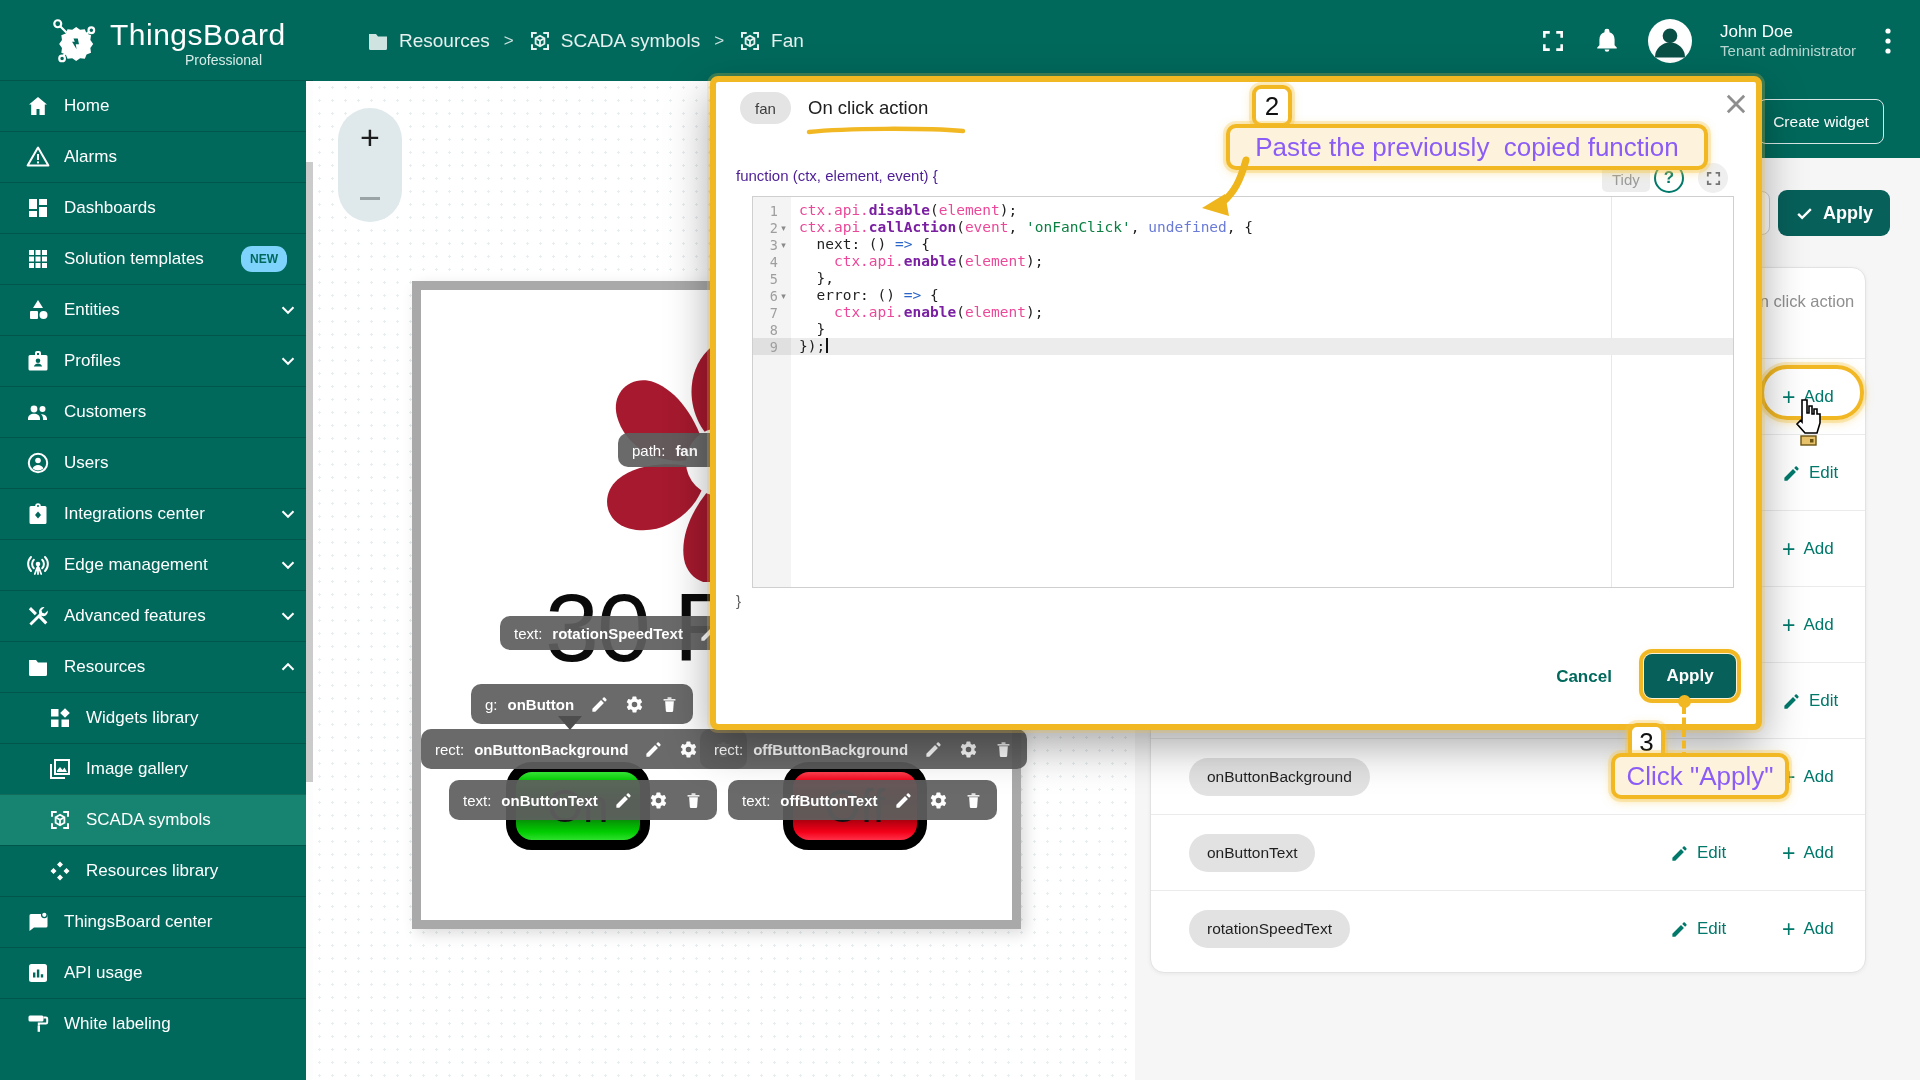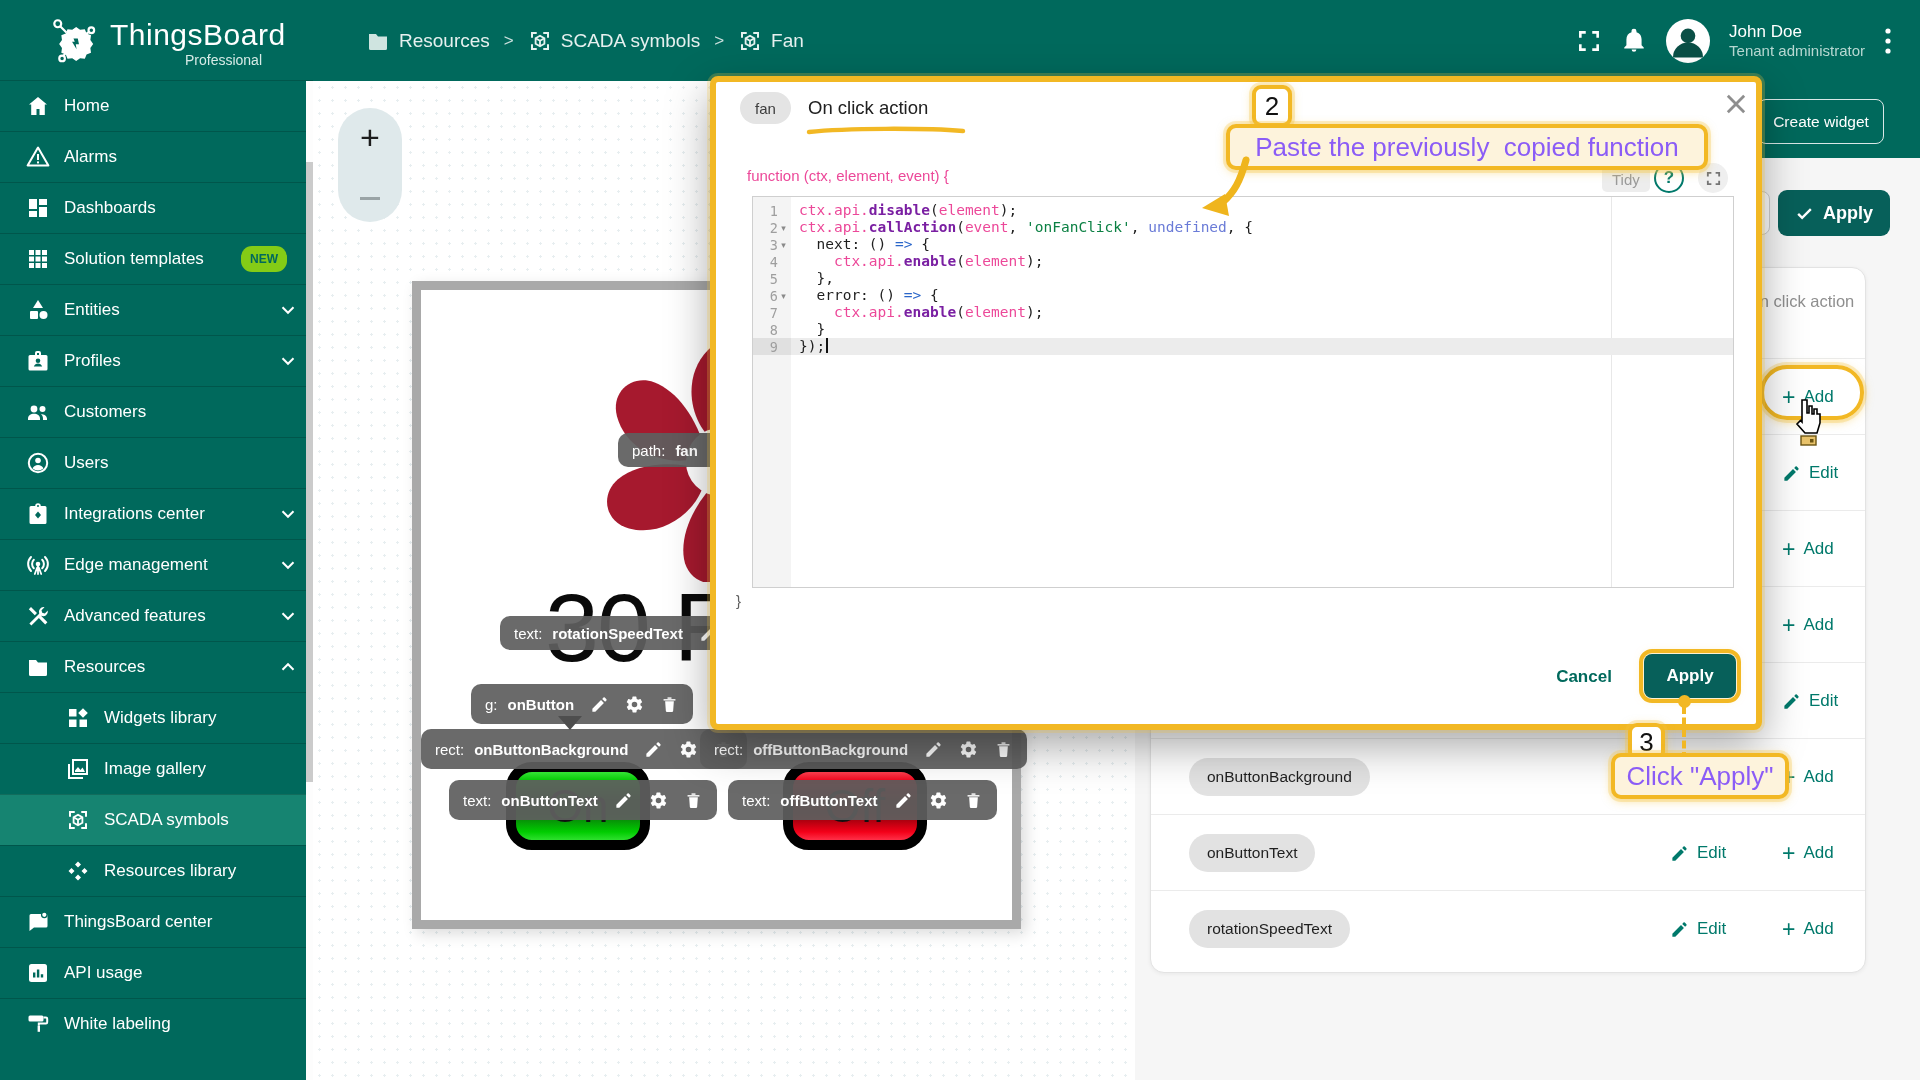--- a/index.html
+++ b/index.html
@@ -8,40 +8,40 @@
   #app { position:relative; width:1920px; height:1080px; }
 
   
   #header { position:absolute; left:0; top:0; width:1920px; height:81px; background:#00695C; z-index:40; }
   #subheader { position:absolute; left:1690px; top:0; width:230px; height:158px; background:#00695C; z-index:5; }
   #breadcrumb { position:absolute; left:366px; top:0; height:81px; display:flex; align-items:center; gap:14px; color:rgba(255,255,255,.9); font-size:19px; }
   .crumb { display:flex; align-items:center; gap:9px; cursor:pointer; }
   .crumb-sep { color:rgba(255,255,255,.8); font-size:17px; }
   .hicon { display:inline-flex; }
   .hicon svg { display:block; }
-  #header-right { position:absolute; right:28px; top:0; height:81px; display:flex; align-items:center; gap:19px; }
+  #header-right { position:absolute; right:28px; top:0; height:81px; display:flex; align-items:center; gap:28px; }
   #avatar { width:44px; height:44px; border-radius:50%; background:#fff; display:flex; align-items:center; justify-content:center; overflow:hidden; }
   #user-block { line-height:1.25; }
   #user-name { color:#fff; font-size:17px; }
   #user-role { color:#b7d8d2; font-size:15px; }
   #create-widget { position:absolute; left:1758px; top:99px; width:126px; height:45px; border:1.5px solid rgba(255,255,255,.85); border-radius:8px; color:#fff; font-size:15.5px; display:flex; align-items:center; justify-content:center; z-index:6; cursor:pointer; }
 
   
   #sidebar { position:absolute; left:0; top:0; width:313px; height:1080px; background:#00695C; z-index:50; overflow:hidden; }
   #logo { height:80px; position:relative; }
   #logo-text { position:absolute; left:110px; top:18px; color:#fff; font-size:30px; letter-spacing:.5px; }
   #logo-sub { position:absolute; left:0; top:52px; width:262px; text-align:right; color:#d7ebe7; font-size:14px; }
   #sb-scroll-track { position:absolute; right:0; top:81px; width:7px; height:999px; background:#fdfdfd; }
   #sb-scroll-thumb { position:absolute; right:0; top:81px; width:7px; height:620px; background:#cbcbcb; }
   .sb-item { height:51px; display:flex; align-items:center; gap:14px; padding-left:26px; padding-right:14px; border-top:1px solid rgba(0,0,0,.18); color:#fff; font-size:17px; font-weight:500; cursor:pointer; position:relative; }
-  .sb-item.indent { padding-left:66px; }
+  .sb-item.indent { padding-left:48px; }
   .sb-item.active { background:#168471; }
   .sb-ico { width:24px; height:24px; flex:0 0 24px; display:inline-flex; }
   .sb-ico svg { width:24px; height:24px; }
-  .sb-badge { background:#84cc16; color:#00695C; font-size:12px; font-weight:bold; border-radius:11px; padding:6px 9px; margin-left:auto; margin-right:12px; }
+  .sb-badge { background:#7dd3fc; color:#00695C; font-size:12px; font-weight:bold; border-radius:11px; padding:6px 9px; margin-left:auto; margin-right:12px; }
   .sb-chev { margin-left:auto; display:inline-flex; }
 
   
   #editor-bg { position:absolute; left:313px; top:81px; width:822px; height:999px; background:#fff;
     background-image:radial-gradient(#e7eef0 1.2px, transparent 1.2px); background-size:13px 13px; z-index:1; }
   #right-bg { position:absolute; left:1135px; top:81px; width:785px; height:999px; background:#f6f6f6; z-index:1; }
   #zoom-pill { position:absolute; left:338px; top:108px; width:64px; height:114px; background:#dfe9eb; border-radius:32px; z-index:3; }
   #zoom-in { position:absolute; left:0; top:10px; width:64px; text-align:center; font-size:34px; color:#1d1d1d; cursor:pointer; }
   #zoom-out { position:absolute; left:22px; bottom:22px; width:20px; height:3px; background:#9aa4a6; cursor:pointer; }
 
@@ -75,21 +75,21 @@
   .yl { border:4px solid #F2B824; box-shadow:0 0 0 3px rgba(245,195,60,.28), 0 2px 10px rgba(245,195,60,.5); }
   #add-ring { position:absolute; left:1760px; top:365px; width:104px; height:55px; border-radius:27px; z-index:60; background:transparent; }
   #cursor-hand { position:absolute; left:1792px; top:398px; z-index:61; }
 
   
   #modal { position:absolute; left:710px; top:76px; width:1052px; height:654px; background:#fff; border:6px solid #F2B824; border-radius:8px; z-index:70; box-shadow:0 0 0 3px rgba(245,195,60,.25), 0 16px 44px rgba(0,0,0,.35); }
   #modal-chip { position:absolute; left:24px; top:10px; height:32px; background:#e4e4e4; border-radius:16px; display:flex; align-items:center; padding:0 15px; font-size:15px; color:#3d3d3d; }
   #modal-title { position:absolute; left:92px; top:15px; font-size:18.5px; font-weight:500; color:#202020; }
   #title-underline { position:absolute; left:90px; top:44px; }
   #modal-close { position:absolute; left:1006px; top:8px; width:28px; height:28px; cursor:pointer; }
-  #modal-signature { position:absolute; left:31px; top:85px; font-size:15px; color:#ec4899; }
+  #modal-signature { position:absolute; left:20px; top:85px; font-size:15px; color:#4c1d95; }
   #tidy-btn { position:absolute; left:886px; top:84px; height:26px; background:#ededed; border-radius:5px; display:flex; align-items:center; padding:0 10px; color:#9a9a9a; font-size:15px; cursor:pointer; }
   #help-btn { position:absolute; left:938px; top:81px; width:30px; height:30px; border:2.5px solid #00796B; border-radius:50%; color:#00796B; font-weight:bold; font-size:17px; display:flex; align-items:center; justify-content:center; cursor:pointer; }
   #expand-btn { position:absolute; left:982px; top:81px; width:30px; height:30px; border-radius:50%; background:#efefef; display:flex; align-items:center; justify-content:center; cursor:pointer; }
   #code-editor { position:absolute; left:36px; top:114px; width:982px; height:392px; border:1px solid #cfcfcf; background:#fff; overflow:hidden; }
   #code-gutter { position:absolute; left:0; top:0; bottom:0; width:38px; background:#f4f4f4; padding-top:5px; }
   .g-row { height:17px; display:flex; align-items:center; justify-content:flex-end; padding-right:2px; color:#9e9e9e; font-family:"DejaVu Sans Mono", monospace; font-size:13.5px; }
   .g-fold { width:11px; font-size:9px; color:#8a8a8a; font-family:"Liberation Sans",sans-serif; text-align:center; }
   .g-row.active { background:#e0e0e0; }
   #code-lines { position:absolute; left:38px; top:0; right:0; bottom:0; padding-top:5px; }
   .c-row { height:17px; white-space:pre; font-family:"DejaVu Sans Mono", monospace; font-size:14.5px; line-height:17px; padding-left:8px; color:#1f1f1f; }

